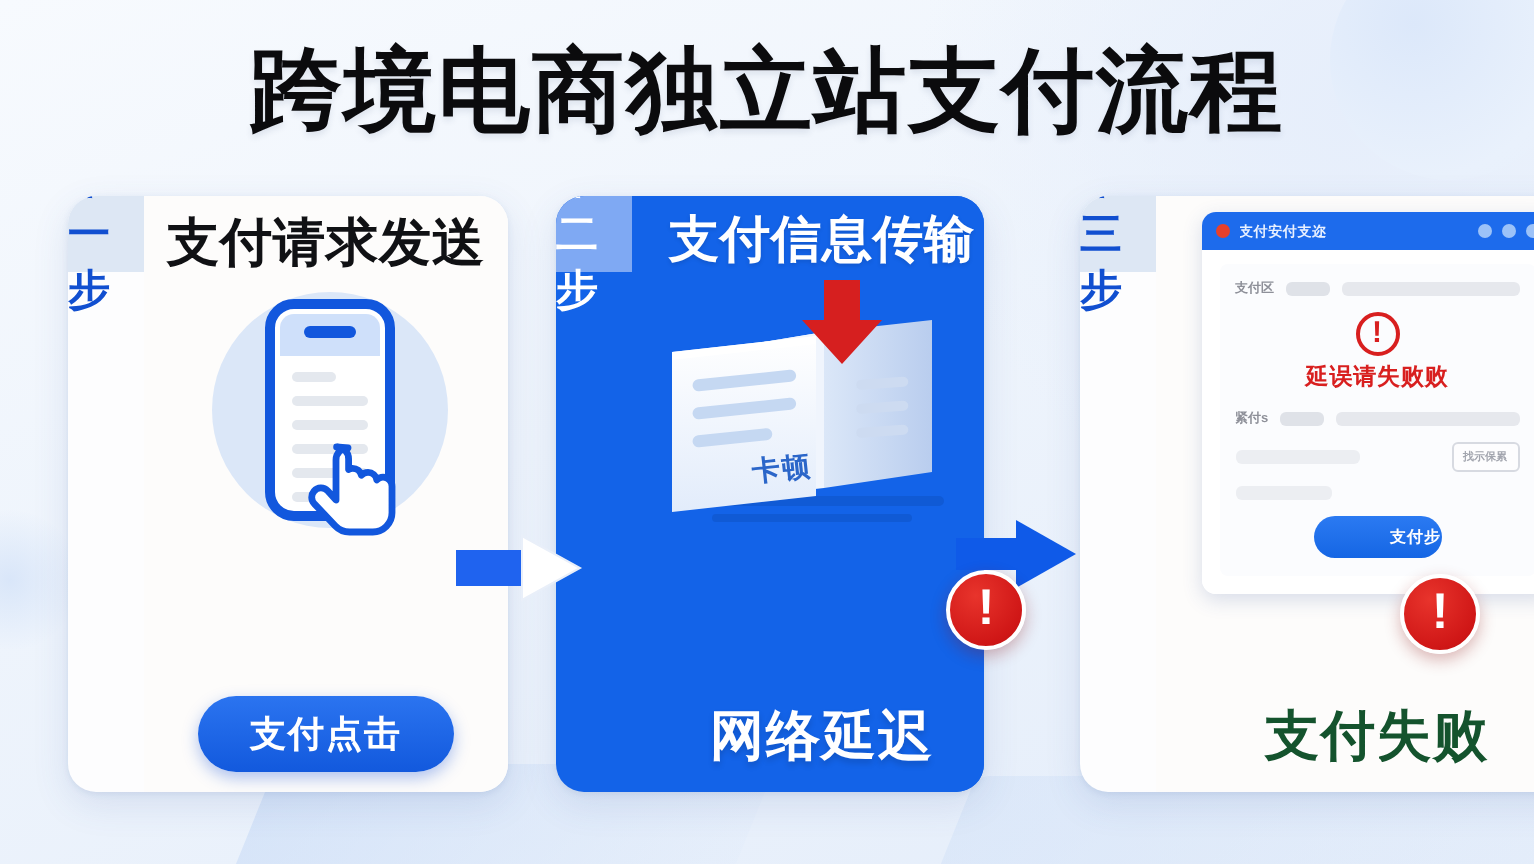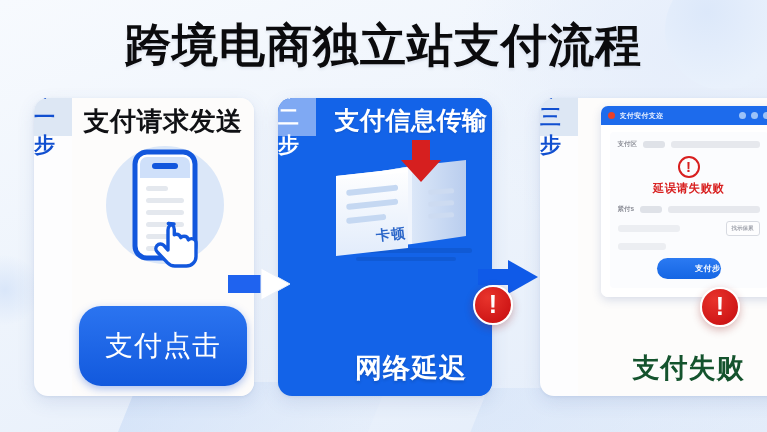--- a/index.html
+++ b/index.html
@@ -117,24 +117,24 @@
     position: absolute;
     left: 0; right: 0; bottom: 10px;
     display: flex;
     justify-content: center;
   }
 
   
   .pill-btn {
     background: linear-gradient(180deg, #2b74f0 0%, #1259dd 100%);
     color: #fff;
-    font-size: 28px;
-    font-weight: 400;
+    font-size: 18px;
+    font-weight: 700;
     letter-spacing: 1px;
-    padding: 21px 26px;
+    padding: 7px 26px;
     border-radius: 22px;
     white-space: nowrap;
     box-shadow: 0 3px 8px rgba(22,82,215,0.35);
     border: none;
   }
 
   .foot-label {
     font-size: 27px;
     font-weight: 900;
     letter-spacing: 1px;

